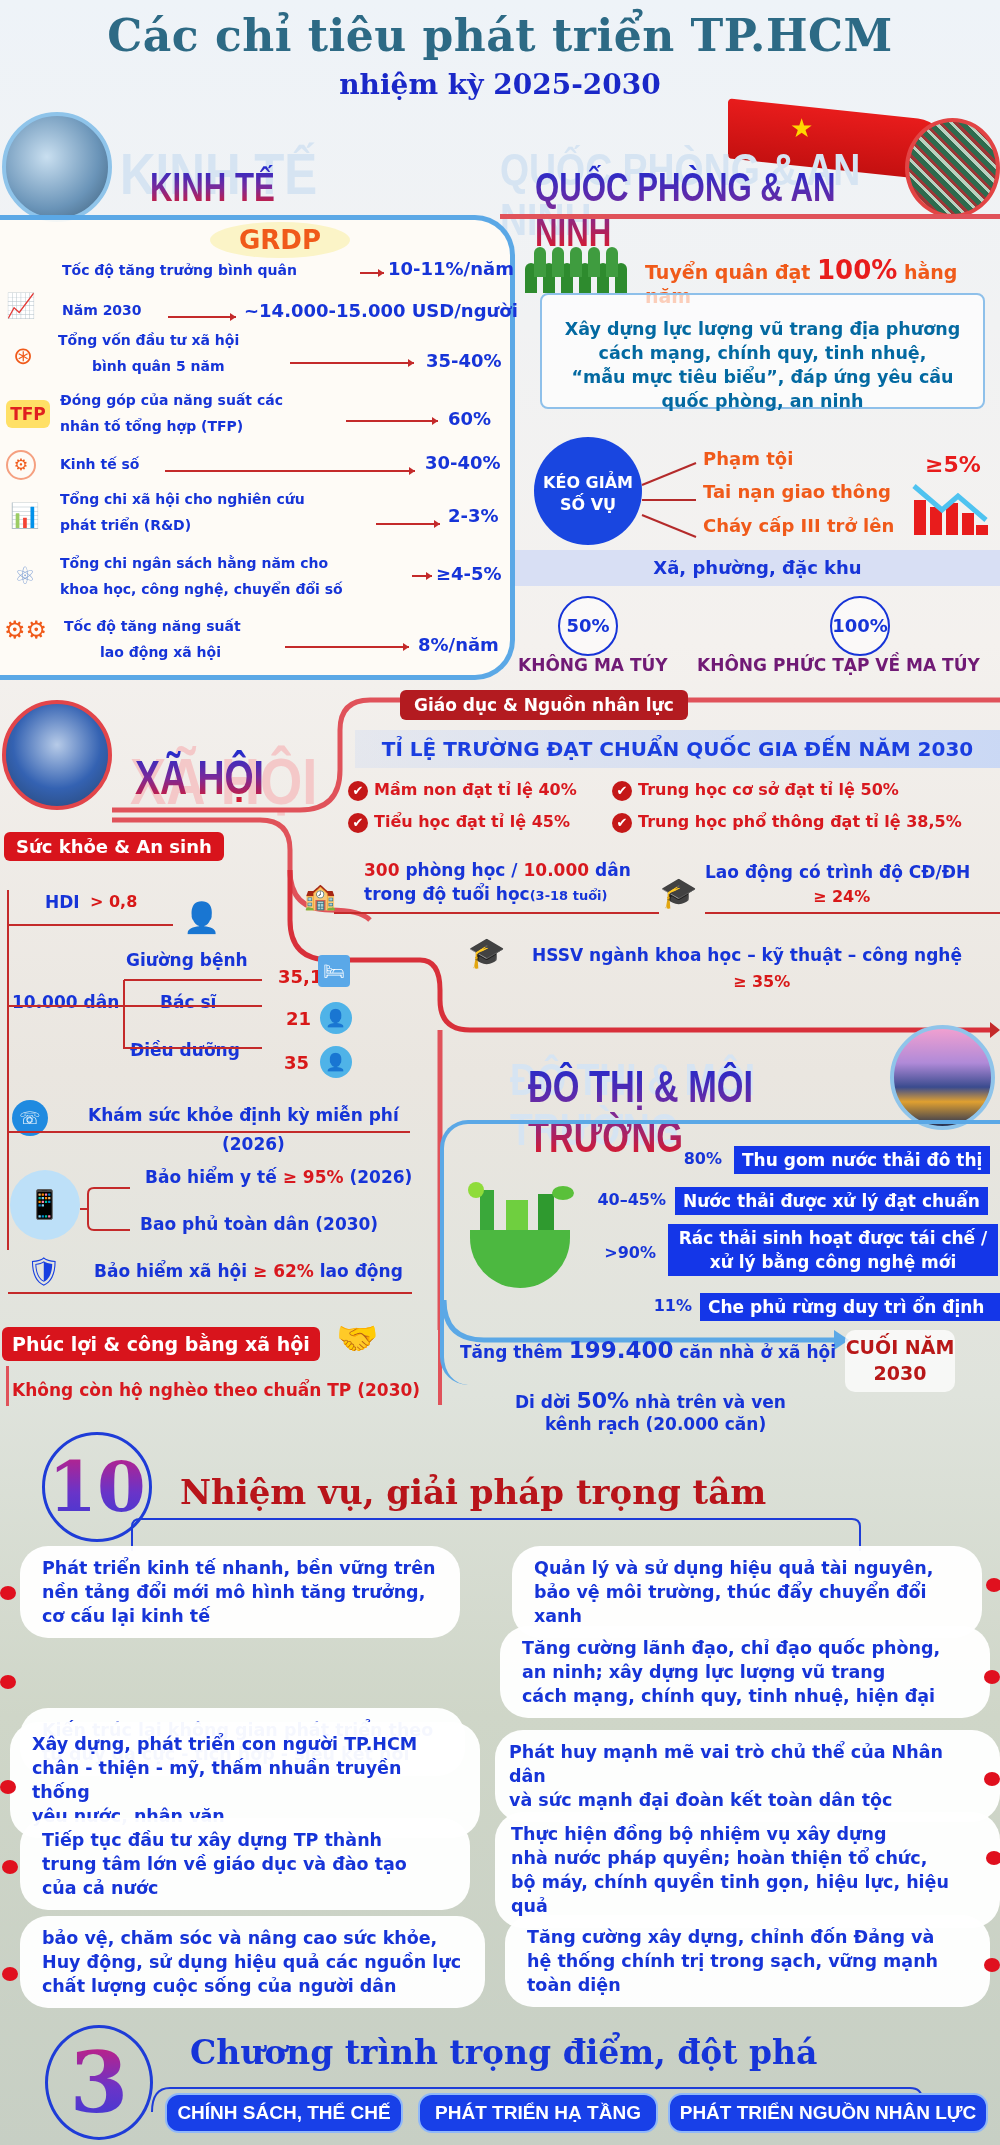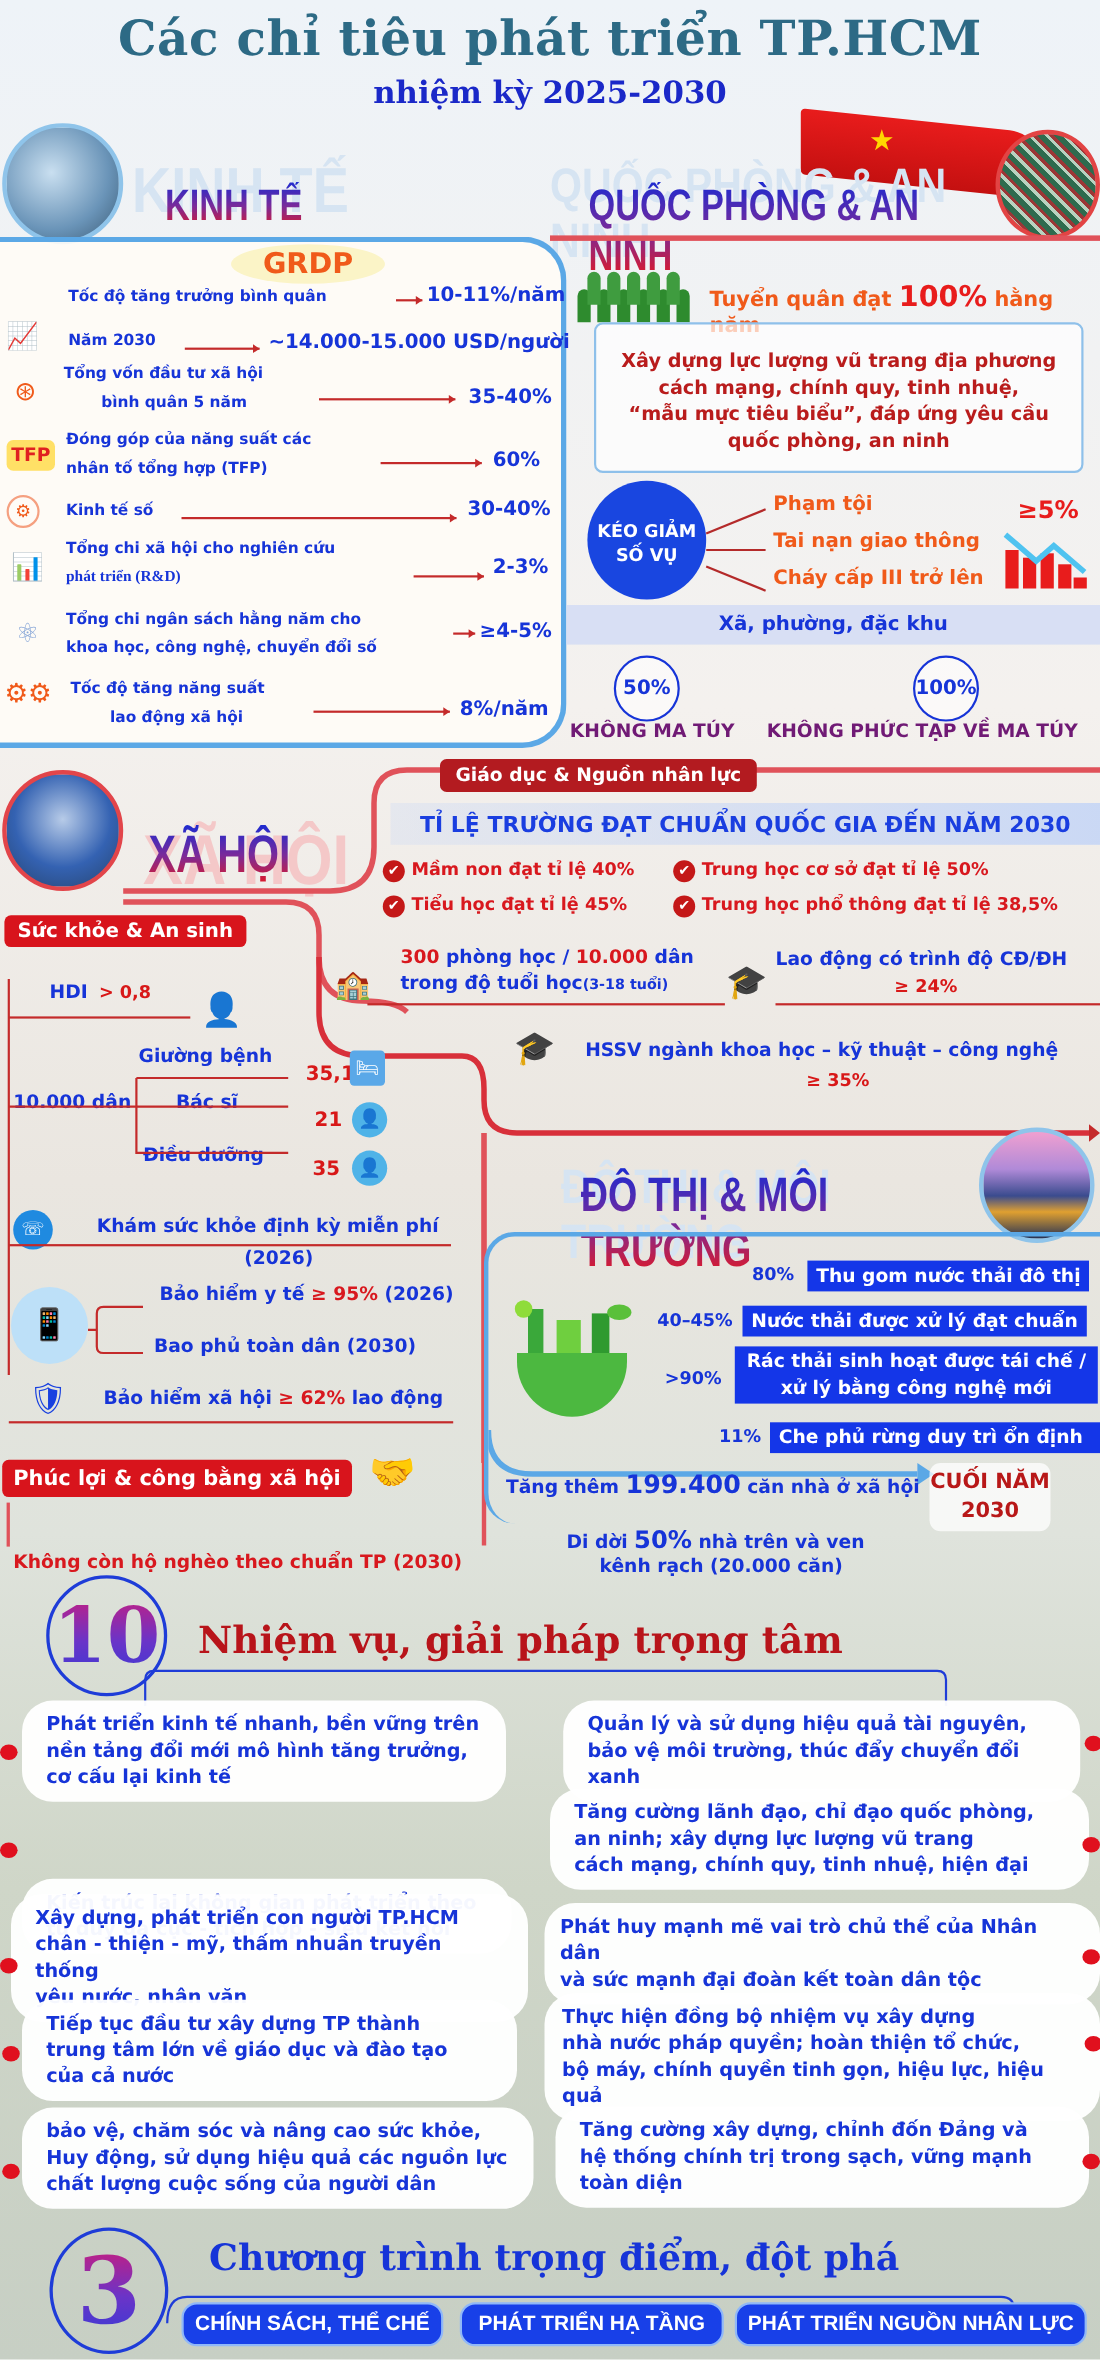--- a/index.html
+++ b/index.html
@@ -5,21 +5,21 @@
   * { box-sizing: border-box; margin: 0; padding: 0; }
   body {
     width: 1000px; height: 2145px; overflow: hidden;
     font-family: "DejaVu Sans", sans-serif;
     background: linear-gradient(180deg, #eef3f8 0%, #f4f1ee 30%, #eae6e0 50%, #dfe3dc 65%, #cfd6c8 80%, #c7cfc4 100%);
     position: relative; color: #1634d8;
   }
   .abs { position: absolute; }
   .serif { font-family: "DejaVu Serif", serif; font-weight: bold; }
   .condensed { font-family: "Liberation Sans", sans-serif; font-weight: bold; transform: scaleX(0.78); transform-origin: left center; display: inline-block; }
-  .red { color: #d8181e; margin-top: 30px; }
+  .red { color: #d8181e; }
   .b { font-weight: bold; }
 
   
   .title { left: 0; width: 1000px; top: 10px; text-align: center; font-size: 44px; color: #2d6a85; letter-spacing: 0.5px; }
   .subtitle { left: 0; width: 1000px; top: 68px; text-align: center; font-size: 28px; color: #1a28c8; }
 
   .photo-circle { border-radius: 50%; border: 4px solid #8fc4ea; overflow: hidden; }
   .ph-kt { left: 2px; top: 112px; width: 110px; height: 110px; background: radial-gradient(circle at 40% 40%, #c9dff0, #6a94b8 60%, #3a5a74); }
   .ph-qp { left: 905px; top: 118px; width: 95px; height: 100px; border-color: #e24444; background: repeating-linear-gradient(45deg, #2e6b4e 0 5px, #b8d2c0 5px 8px, #9b3636 8px 11px); }
   .ph-xh { left: 2px; top: 700px; width: 110px; height: 110px; border-color: #e2454a; background: radial-gradient(circle at 50% 40%, #b7cbe8, #3462b2 55%, #27446e); }
@@ -40,21 +40,21 @@
   .arrow { height: 2px; background: #c42a2a; }
   .arrow::after { content: ""; position: absolute; right: -4px; top: -3px; border: 4px solid transparent; border-left: 6px solid #c42a2a; }
   .kt-icon { width: 38px; height: 32px; font-size: 24px; text-align: center; line-height: 32px; }
   .tfp { background: #ffe066; color: #e02020; font-weight: bold; font-size: 17px; border-radius: 6px; width: 44px; height: 28px; text-align: center; line-height: 28px; }
 
   
   .qp-people { left: 525px; top: 235px; width: 105px; height: 60px; }
   .person { position: absolute; width: 12px; height: 30px; background: #2e8b2e; border-radius: 6px 6px 0 0; }
   .qp-line1 { left: 645px; top: 255px; font-size: 19px; font-weight: bold; color: #f05a1a; }
   .qp-line1 .big { color: #e81c1c; font-size: 26px; }
-  .qp-box { left: 540px; top: 293px; width: 445px; height: 137px; border: 2px solid #8ec0ea; border-radius: 8px; background: rgba(255,255,255,0.7); text-align: center; padding-top: 22px; font-size: 17.5px; font-weight: bold; line-height: 24px; color: #b91c1c; }
+  .qp-box { left: 540px; top: 293px; width: 445px; height: 116px; border: 2px solid #8ec0ea; border-radius: 8px; background: rgba(255,255,255,0.7); text-align: center; padding-top: 22px; font-size: 17.5px; font-weight: bold; line-height: 24px; color: #0369a1; }
   .keo { left: 534px; top: 437px; width: 108px; height: 108px; border-radius: 50%; background: #1946e0; color: #fff; font-size: 16px; font-weight: bold; text-align: center; padding-top: 35px; line-height: 22px; }
   .qp-item { font-size: 18px; font-weight: bold; color: #f05a1a; }
   .ge5 { left: 925px; top: 452px; font-size: 22px; font-weight: bold; color: #e81c1c; }
   .bars { left: 912px; top: 490px; width: 75px; height: 45px; }
   .bars span { position: absolute; bottom: 0; width: 12px; background: #e81c1c; }
   .xa-band { left: 515px; top: 550px; width: 485px; height: 36px; background: rgba(210,220,245,0.85); text-align: center; line-height: 36px; font-size: 18px; font-weight: bold; color: #1634d8; }
   .pct-circle { width: 60px; height: 60px; border: 2px solid #1634d8; border-radius: 50%; text-align: center; line-height: 56px; font-weight: bold; font-size: 18px; color: #1634d8; background: rgba(255,255,255,0.6); }
   .nodrug { font-size: 17px; font-weight: bold; color: #701a75; }
 
   
@@ -126,21 +126,21 @@
 <div class="abs arrow" style="left:346px;top:420px;width:92px;"></div>
 <div class="abs kt-val" style="left:448px;top:408px;">60%</div>
 
 <div class="abs kt-icon" style="left:6px;top:450px;color:#f05a1a;border:2px solid #f5a080;border-radius:50%;width:30px;height:30px;line-height:26px;font-size:16px;">⚙</div>
 <div class="abs kt-row" style="left:60px;top:452px;">Kinh tế số</div>
 <div class="abs arrow" style="left:165px;top:470px;width:250px;"></div>
 <div class="abs kt-val" style="left:425px;top:452px;">30-40%</div>
 
 <div class="abs kt-icon" style="left:6px;top:500px;color:#e23a3a;">📊</div>
 <div class="abs kt-row" style="left:60px;top:487px;">Tổng chi xã hội cho nghiên cứu</div>
-<div class="abs kt-row" style="left:60px;top:513px;font-family:Liberation Serif, serif;">phát triển (R&amp;D)</div>
+<div class="abs kt-row" style="left:60px;top:513px;">phát triển (R&amp;D)</div>
 <div class="abs arrow" style="left:376px;top:523px;width:64px;"></div>
 <div class="abs kt-val" style="left:448px;top:505px;">2-3%</div>
 
 <div class="abs kt-icon" style="left:6px;top:560px;color:#8aa8d8;">⚛</div>
 <div class="abs kt-row" style="left:60px;top:551px;">Tổng chi ngân sách hằng năm cho</div>
 <div class="abs kt-row" style="left:60px;top:577px;">khoa học, công nghệ, chuyển đổi số</div>
 <div class="abs arrow" style="left:412px;top:575px;width:20px;"></div>
 <div class="abs kt-val" style="left:436px;top:563px;">≥4-5%</div>
 
 <div class="abs kt-icon" style="left:4px;top:614px;color:#f05a1a;">⚙⚙</div>

